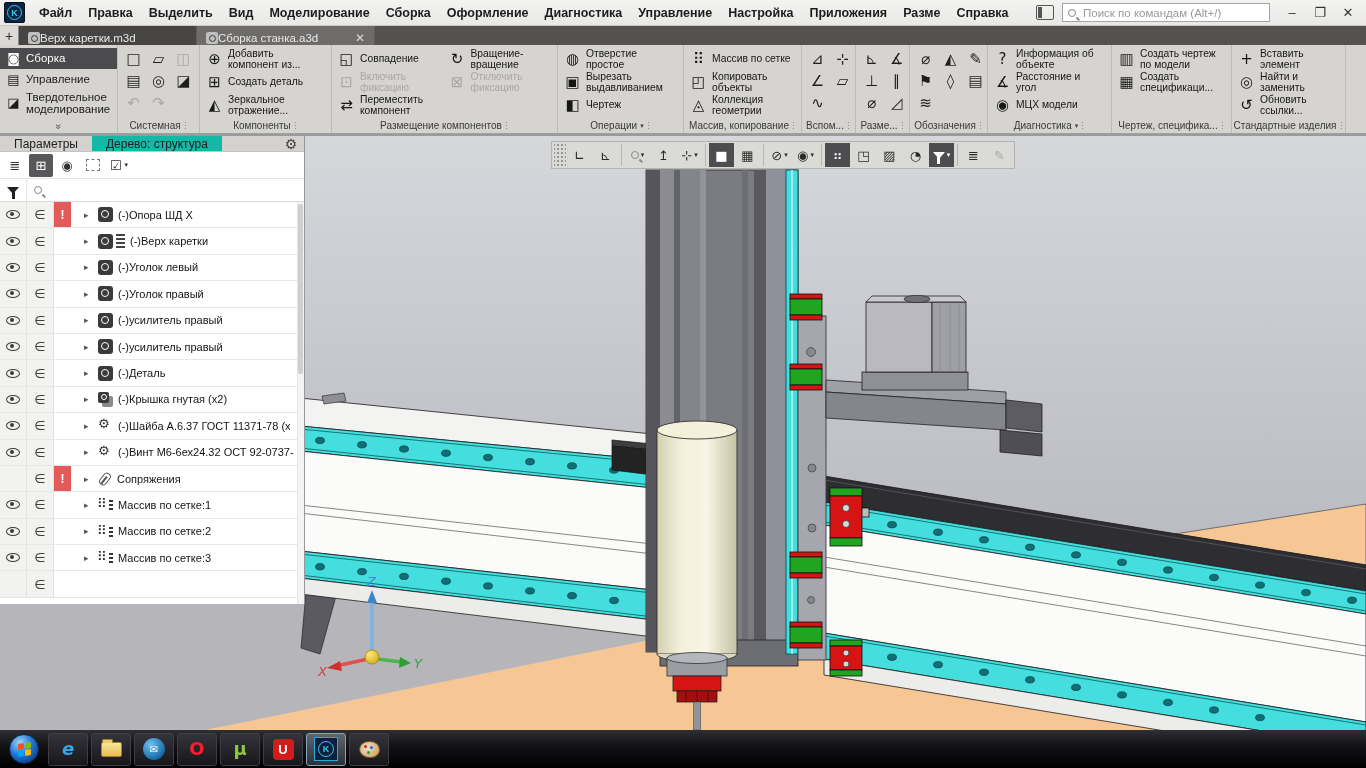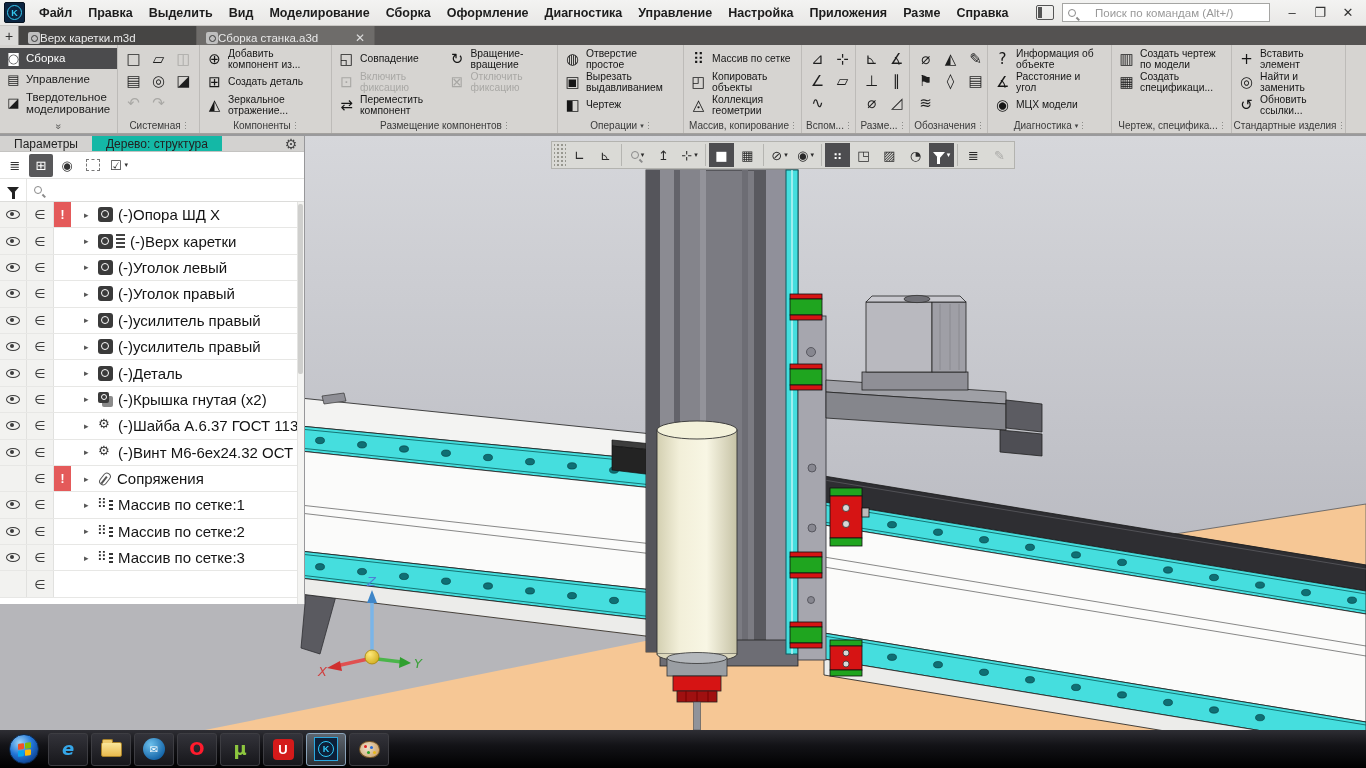--- a/index.html
+++ b/index.html
@@ -13,21 +13,21 @@
     padding:0 4px; font-size:12.5px; color:#1c1c1c; border-bottom:1px solid #c9c7c4;}
   .klogo { width:21px; height:21px; background:#0b2440; border:1px solid #06121f; border-radius:2px;
     display:flex; align-items:center; justify-content:center; margin-right:6px; }
   .klogo span { width:15px; height:15px; border:1.5px solid #35c8f0; border-radius:50%;
     color:#35c8f0; font-size:9px; font-weight:bold; display:flex; align-items:center; justify-content:center; }
   .mitem { padding:0 8px; height:26px; display:flex; align-items:center; cursor:default;font-weight:bold; }
   .mb-right { margin-left:auto; display:flex; align-items:center; gap:8px; }
   .layoutbtn { width:18px; height:15px; border:1.5px solid #555; border-radius:2px; position:relative; }
   .layoutbtn::after { content:""; position:absolute; left:1px; top:1px; bottom:1px; width:4px; background:#555; }
   .searchbox { width:208px; height:19px; border:1px solid #a5a5a3; background:#fff;
-    display:flex; align-items:center; padding:0 5px; gap:19px; }
+    display:flex; align-items:center; padding:0 5px; gap:7px; }
   .searchbox input { border:none; outline:none; flex:1; font-size:11.5px; color:#444;
     font-family:"Liberation Sans","DejaVu Sans",sans-serif; }
   .searchbox input::placeholder { color:#999; }
   .mag { width:8px; height:8px; border:1.5px solid #8a8a8a; border-radius:50%; position:relative; flex:none; display:inline-block;}
   .mag::after { content:""; position:absolute; width:4px; height:1.5px; background:#8a8a8a;
     transform:rotate(45deg); left:7px; top:8px; }
   .winbtn { width:28px; height:22px; display:flex; align-items:center; justify-content:center;
     font-size:13px; color:#333; }
 
   
@@ -118,21 +118,21 @@
   .psearch { flex:1; display:flex; align-items:center; padding-left:7px; }
   .ptree { flex:1; position:relative; overflow:hidden; }
   .trow { height:26.4px; display:flex; align-items:stretch; border-bottom:1px solid #e7e7e5; }
   .tcell { width:27px; flex:none; display:flex; align-items:center; justify-content:center;
     background:#f2f2f0; border-right:1px solid #e1e1df; }
   .tbadge { width:17px; flex:none; display:flex; align-items:center; justify-content:center; }
   .tbadge.alert { background:#e45a5a; color:#fff; font-weight:bold; font-size:12px; }
   .tbody { flex:1; display:flex; align-items:center; gap:5px; padding-left:13px;
     overflow:hidden; white-space:nowrap; }
   .tarrow { width:9px; color:#555; font-size:9px; flex:none; }
-  .tlabel { font-size:15px; color:#141414; }
+  .tlabel { font-size:11px; color:#141414; }
   .mem { font-size:13px; color:#3e3e3e; }
   .eye { width:14px; height:9px; border:1.5px solid #3c3c3c; border-radius:50%; position:relative; }
   .eye::after { content:""; position:absolute; left:3px; top:1px; width:4px; height:4px;
     background:#3c3c3c; border-radius:50%; }
   .ti { width:15px; height:15px; display:inline-block; position:relative; flex:none; }
   .ti-part { background:#3a3a3a; border-radius:3px; }
   .ti-part::after { content:""; position:absolute; left:3px; top:3px; width:6px; height:6px;
     border:1.6px solid #fff; border-radius:50%; }
   .tipin { width:9px; height:14px; flex:none; margin-left:-2px;
     background:repeating-linear-gradient(0deg,#444 0 2px,transparent 2px 4px); }

